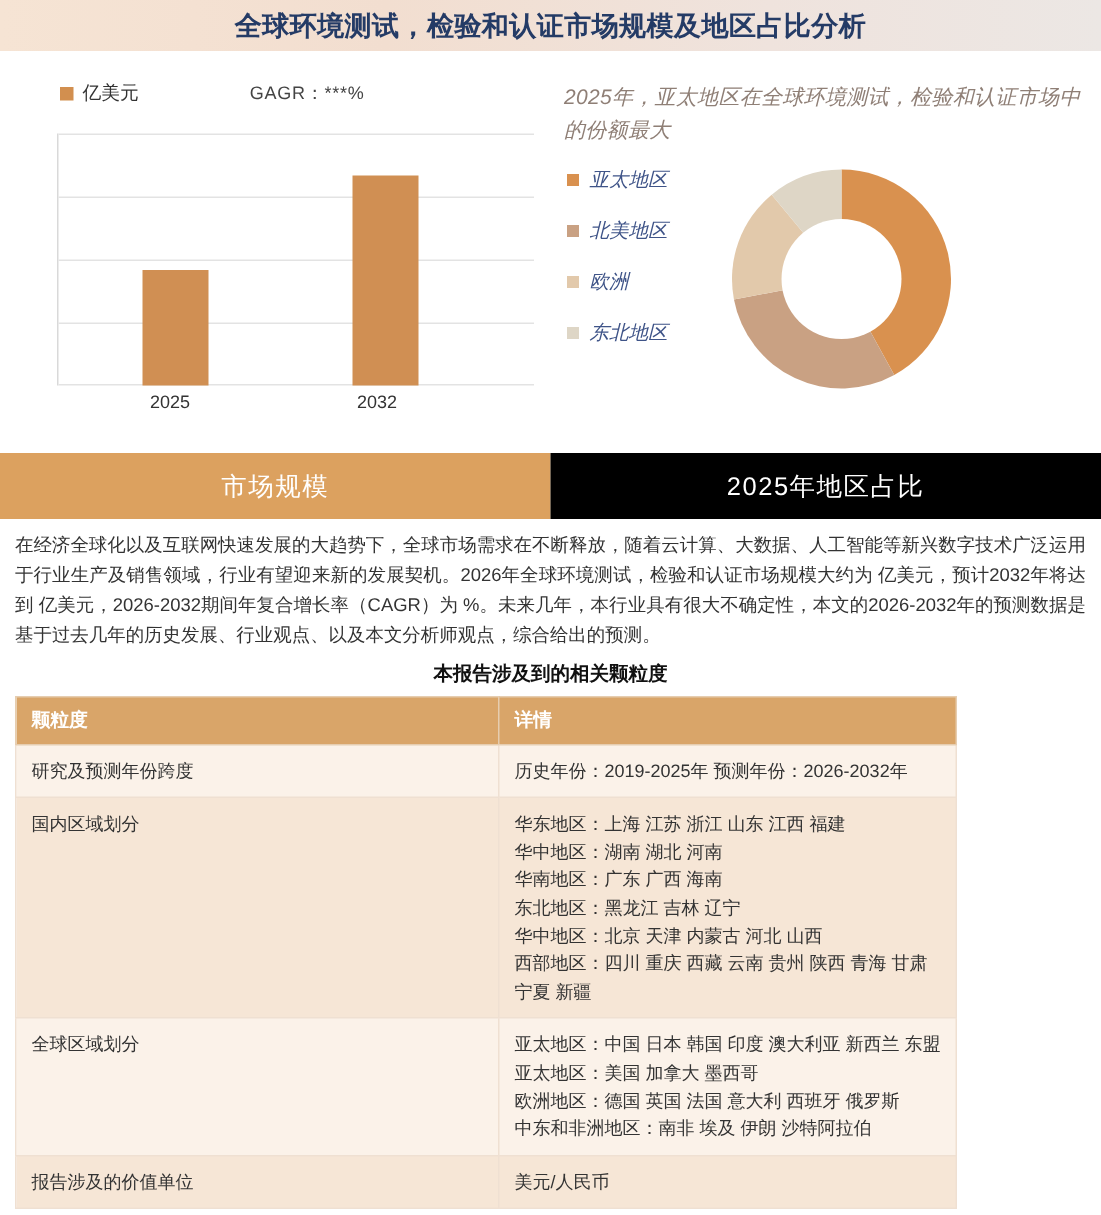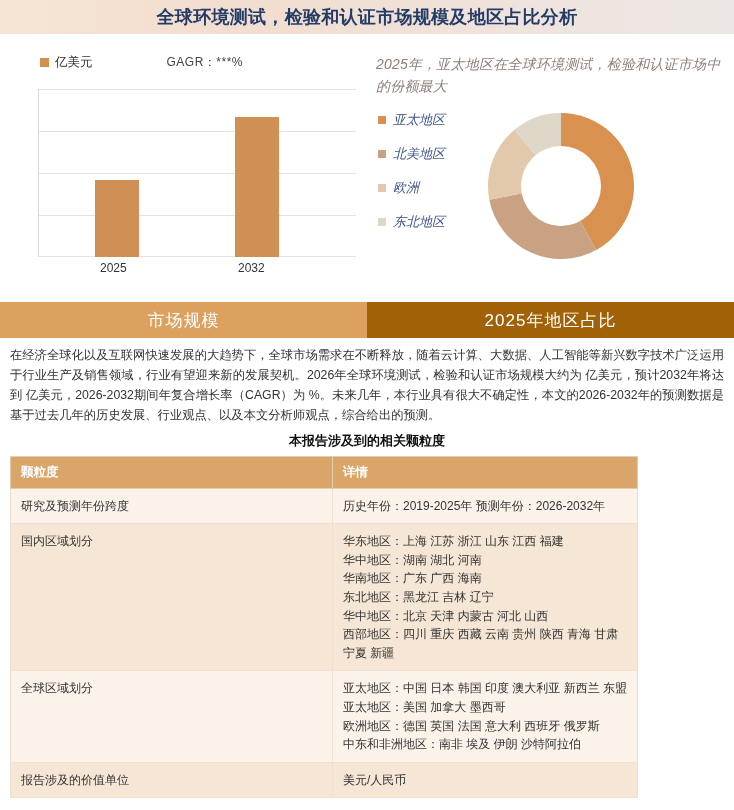--- a/index.html
+++ b/index.html
@@ -69,27 +69,27 @@
   .donut-legend div {
     display:flex; align-items:center; margin-bottom:16px; color:#3f5488;
   }
   .donut-legend .sw {
     width:8px; height:8px; margin-right:7px; display:inline-block;
   }
   .donut-wrap { position:relative; width:150px; height:150px; margin-left:6px; }
   .donut-wrap svg { display:block; }
 
   
-  .banner { display:flex; height:36px; }
+  .banner { display:flex; height:44px; }
   .banner-left, .banner-right {
     flex:1; display:flex; align-items:center; justify-content:center;
     color:#fff; font-size:17px; letter-spacing:1px;
   }
   .banner-left { background:#dca15f; }
-  .banner-right { background:#a16207; }
+  .banner-right { background:#000000; }
 
   
   .para {
     font-size:12.3px; line-height:1.62; color:#333; padding:8px 10px 2px 10px;
     text-align:justify;
   }
   .section-title {
     text-align:center; font-weight:bold; font-size:13px; color:#111; margin:4px 0 6px 0;
   }
 

